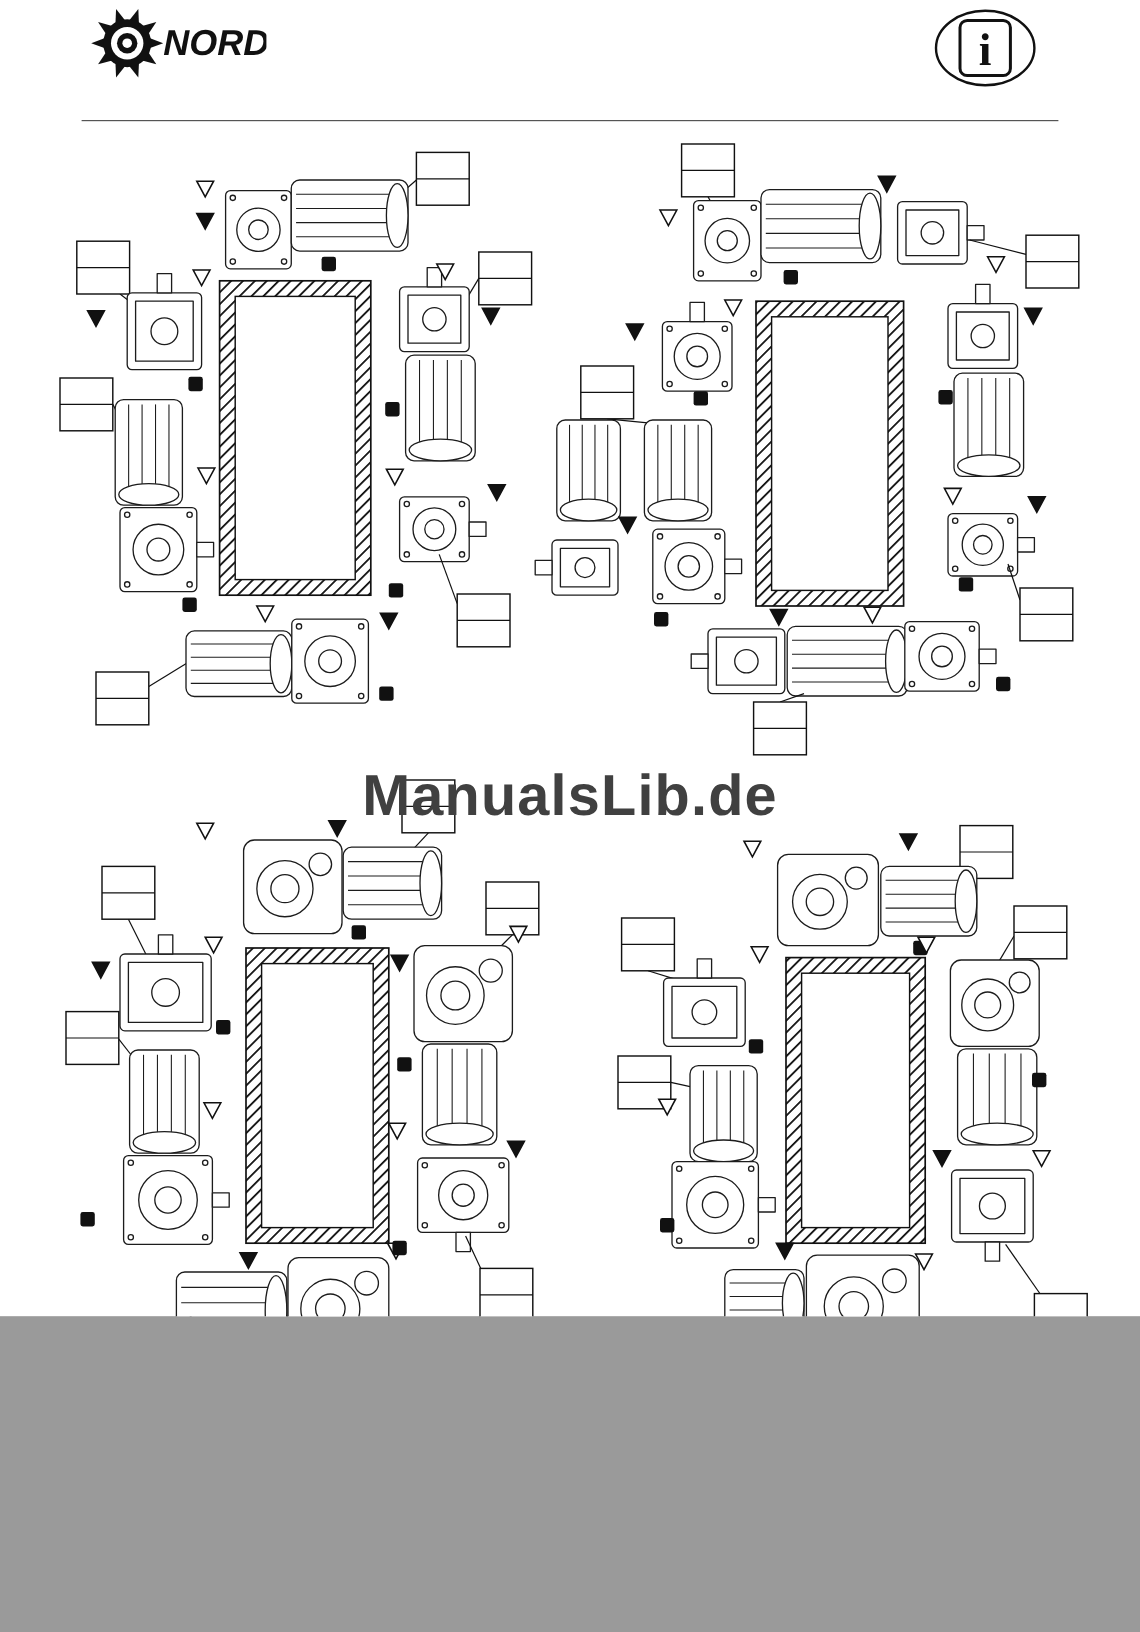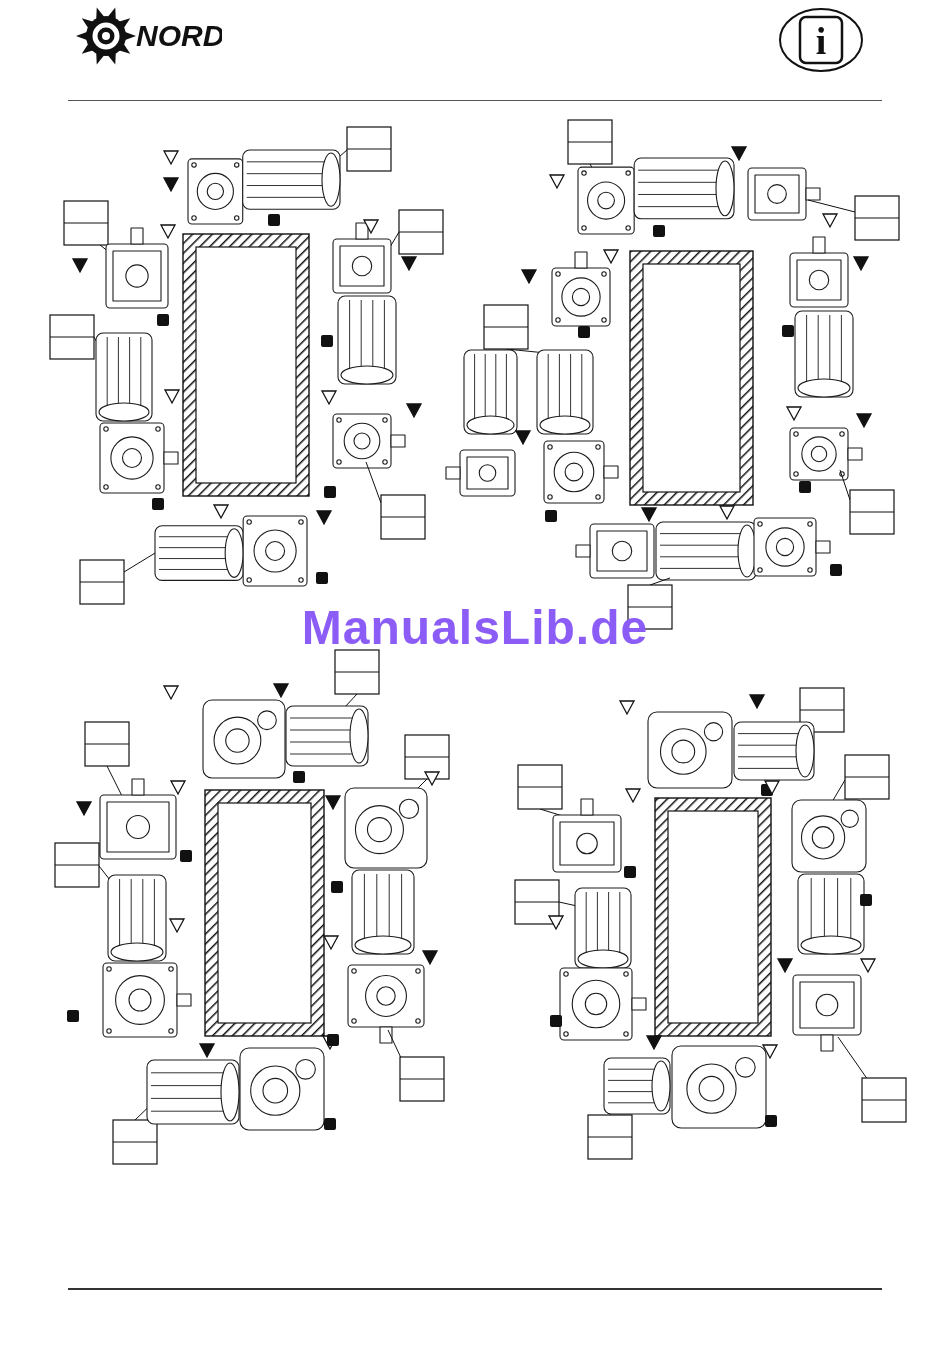--- a/index.html
+++ b/index.html
@@ -1,18 +1,18 @@
 <!DOCTYPE html>
 <html><head>
 <meta charset="utf-8">
 <style>
   * { margin:0; padding:0; box-sizing:border-box; }
   html,body { background:#9a9a9a; }
   .page {
-    position:relative; width:950px; height:1360px; margin:0 auto;
+    position:relative; width:950px; height:1097px; margin:0 auto;
     background:#ffffff; overflow:hidden;
     font-family:"Liberation Sans", sans-serif;
     text-decoration:underline;
   }
   .logo { position:absolute; top:4px; left:72px; }
   .info-badge { position:absolute; top:6px; left:778px; }
   .rule-top {
     position:absolute; top:100px; left:68px; width:814px;
     border-top:1px solid #555;
   }
@@ -693,17 +693,17 @@
           <polygon points="861,959 875,959 868,972" fill="#fff" stroke="#111" stroke-width="1.3"></polygon>
         </g>
         <line x1="868" y1="1080" x2="838" y2="1037" stroke="#111" stroke-width="1"></line>
         <g>
           <rect x="862" y="1078" width="44" height="44" fill="#fff" stroke="#111" stroke-width="1.2"></rect>
           <line x1="862" y1="1100" x2="906" y2="1100" stroke="#111" stroke-width="1"></line>
         </g>
       </g>
     </svg>
 
-  <div class="watermark" style="color: #8b5cf6;">ManualsLib.de</div>
+  <div class="watermark" style="color: #404040; margin-top: 36px;">ManualsLib.de</div>
 
   <div class="rule-bottom"></div>
 
 </div>
 
 </body></html>

